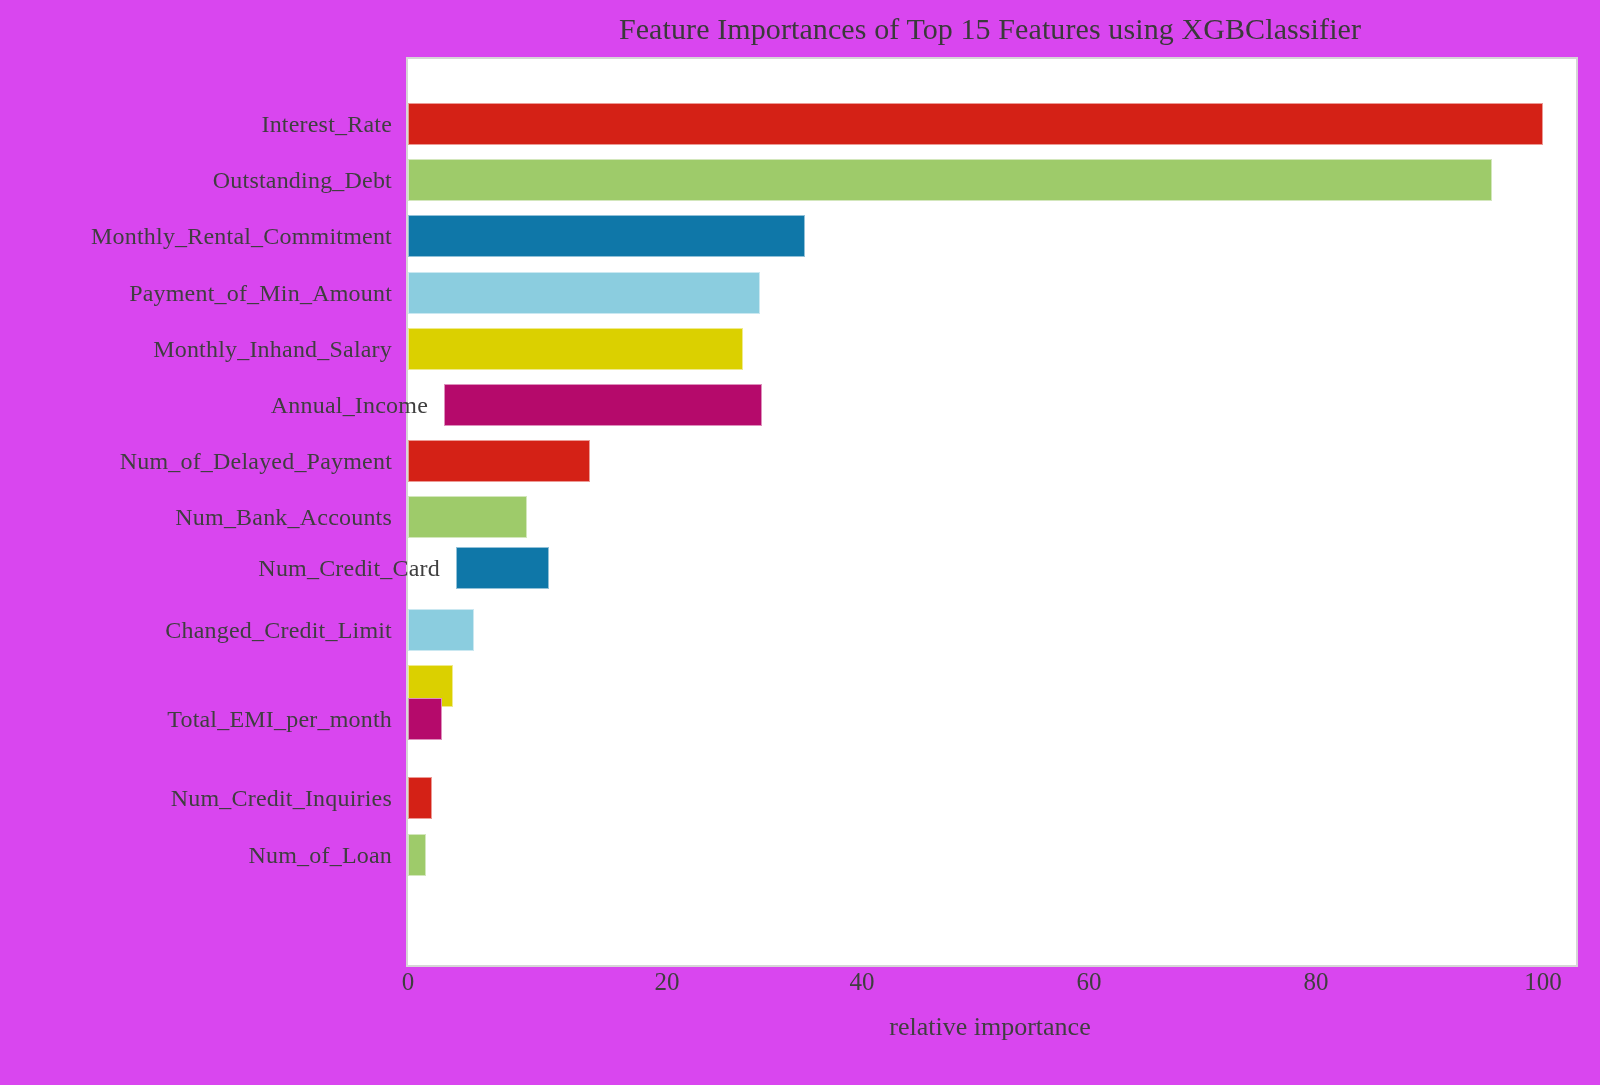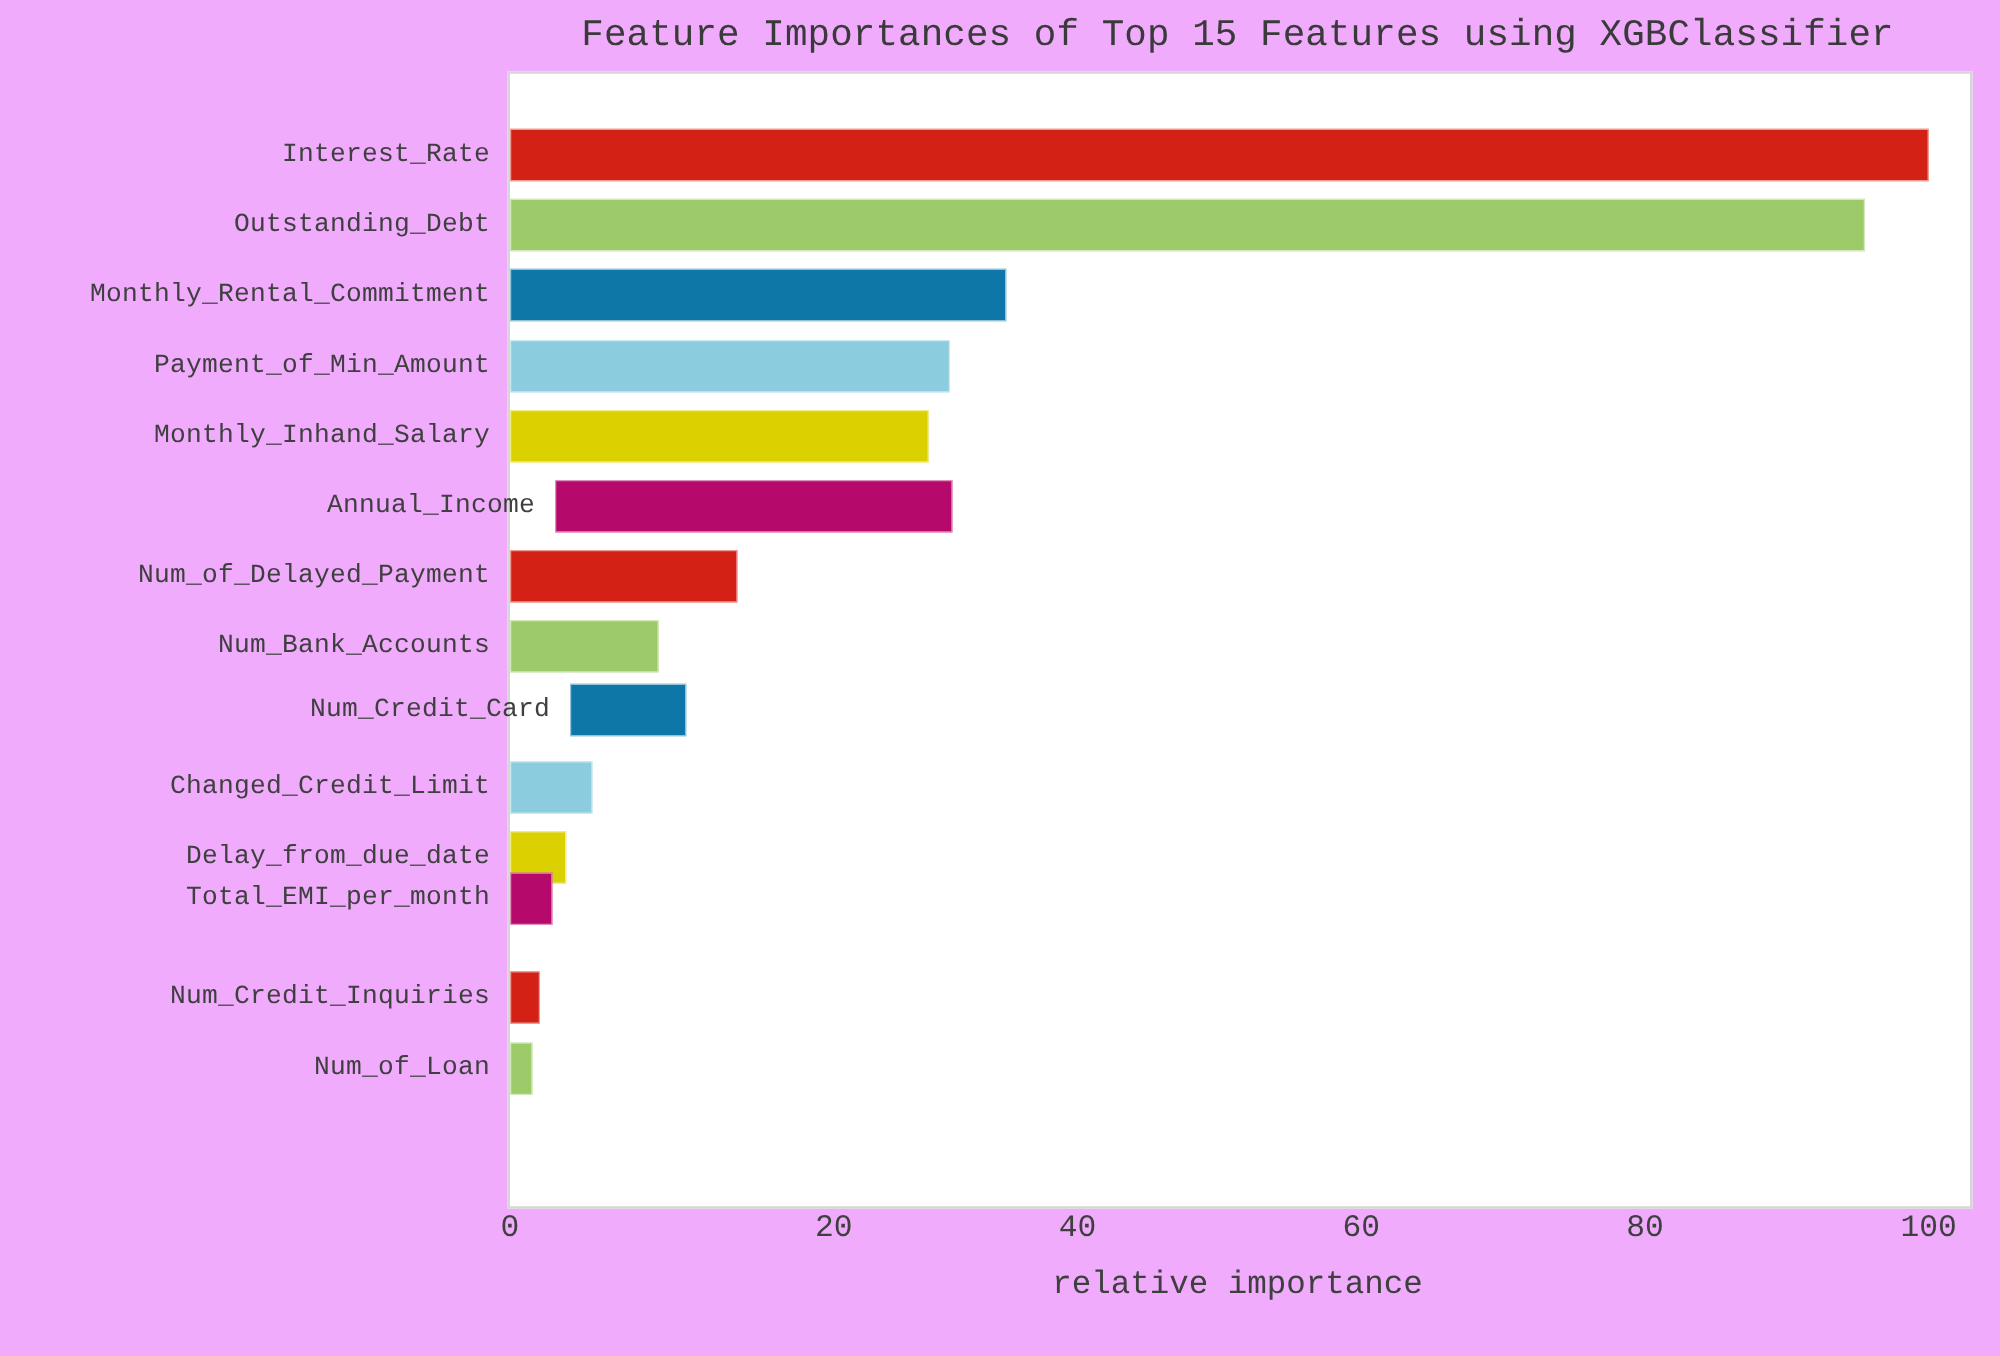--- a/index.html
+++ b/index.html
@@ -5,22 +5,22 @@
 <style>
   html, body {
     margin: 0;
     padding: 0;
     background: #ffffff;
   }
   #root {
     position: relative;
     width: 1600px;
     height: 1085px;
-    background: #f0abfc;
-    font-family: Liberation Mono, monospace;
+    background: #d946ef;
+    font-family: Liberation Serif, serif;
     overflow: hidden;
   }
 
   
   #chart-title {
     position: absolute;
     left: 0;
     top: 12px;
     width: 1600px;
     text-align: center;
@@ -60,21 +60,21 @@
     position: absolute;
     left: 0;
     width: 1580px;
     display: block;
   }
   .ylabel {
     position: absolute;
     right: 1188px;           
     top: 50%;
     transform: translateY(-50%);
-    font-size: 21px;
+    font-size: 24px;
     color: #3f3f3f;
     white-space: nowrap;
     text-align: left;
     letter-spacing: 0.2px;
   }
   .bar {
     position: absolute;
     left: 408px;
     top: 50%;
     transform: translateY(-50%);
@@ -158,21 +158,20 @@
       </div>
       <div class="row" style="top: 483px; height: 56px; margin-left: 48px;">
         <div class="ylabel">Num_Credit_Card</div>
         <div class="bar" title="Num_Credit_Card: 8.2" style="width: 93.07px; background: rgb(15, 119, 168);"></div>
       </div>
       <div class="row" style="top: 544.8px; height: 56px;">
         <div class="ylabel">Changed_Credit_Limit</div>
         <div class="bar" title="Changed_Credit_Limit: 5.8" style="width: 65.83px; background: rgb(139, 205, 223);"></div>
       </div>
       <div class="row" style="top: 601px; height: 56px;">
-        <div class="ylabel">Delay_from_due_date</div>
         <div class="bar" title="Delay_from_due_date: 4" style="width: 45.4px; background: rgb(219, 208, 0);"></div>
       </div>
       <div class="row" style="top: 634px; height: 56px;">
         <div class="ylabel">Total_EMI_per_month</div>
         <div class="bar" title="Total_EMI_per_month: 3" style="width: 34.05px; background: rgb(181, 10, 107);"></div>
       </div>
       <div class="row" style="top: 713.4px; height: 56px;">
         <div class="ylabel">Num_Credit_Inquiries</div>
         <div class="bar" title="Num_Credit_Inquiries: 2.1" style="width: 23.835px; background: rgb(212, 33, 22);"></div>
       </div>

